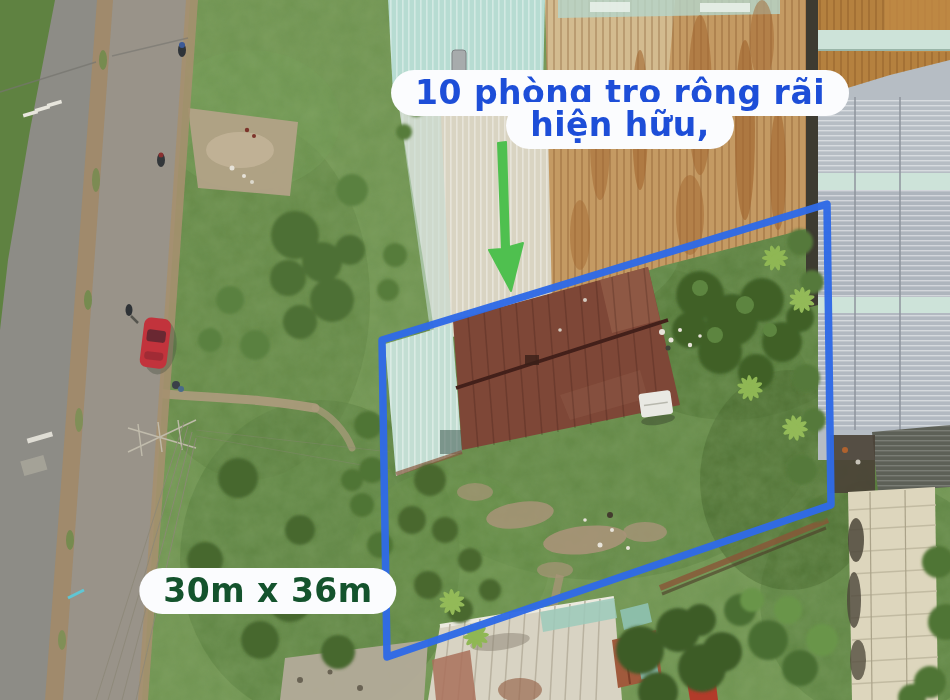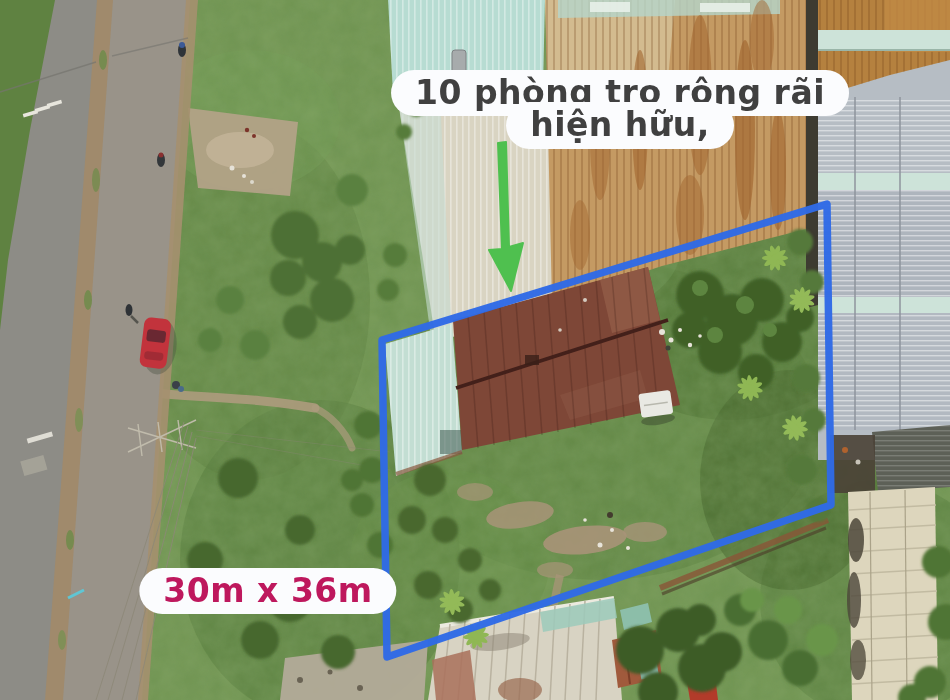--- a/index.html
+++ b/index.html
@@ -402,20 +402,20 @@
           <circle cx="585" cy="520" r="1.8"></circle>
       <circle cx="668" cy="348" r="2.5" fill="#3f4438"></circle>
           <circle cx="610" cy="515" r="3" fill="#433b2e"></circle>
     </g>
   </g>
 
   <polygon fill="none" stroke="#2f6ae6" stroke-width="7.5" stroke-linejoin="round" opacity="0.97" points="382,340 827,204 831,505 387,657"></polygon>
   <path d="M498,143 L506,142 L509,247 L523,243 L511,291 L489,250 L502,249 Z" stroke-width="2" stroke-linejoin="round" fill="#4fc04f" stroke="#4fc04f"></path>
 </svg>
 
-  <div id="callout-top" class="pill-stack" style="color: #404040; justify-content: space-between;">
+  <div id="callout-top" class="pill-stack" style="color: #1d4ed8; justify-content: space-between;">
     <div class="pill" style="background: rgb(251, 252, 254);">10 phòng trọ rộng rãi</div>
     <div class="pill" style="background: rgb(251, 252, 254);">hiện hữu,</div>
   </div>
-  <div id="callout-dims" class="pill-stack" style="color: #be185d; gap: 12px;">
+  <div id="callout-dims" class="pill-stack" style="color: #14532d; gap: 12px;">
     <div class="pill" style="background: rgb(251, 252, 254);">30m x 36m</div>
   </div>
 </div>
 
 </body></html>

